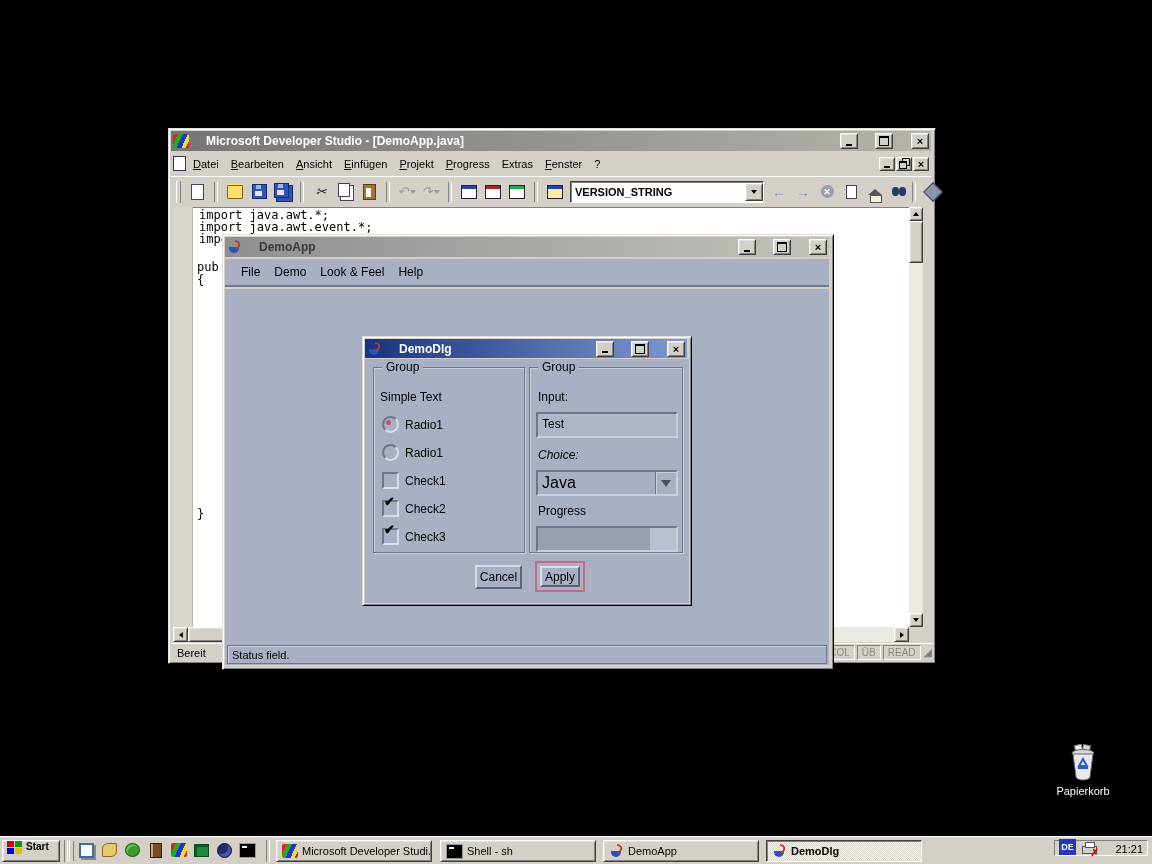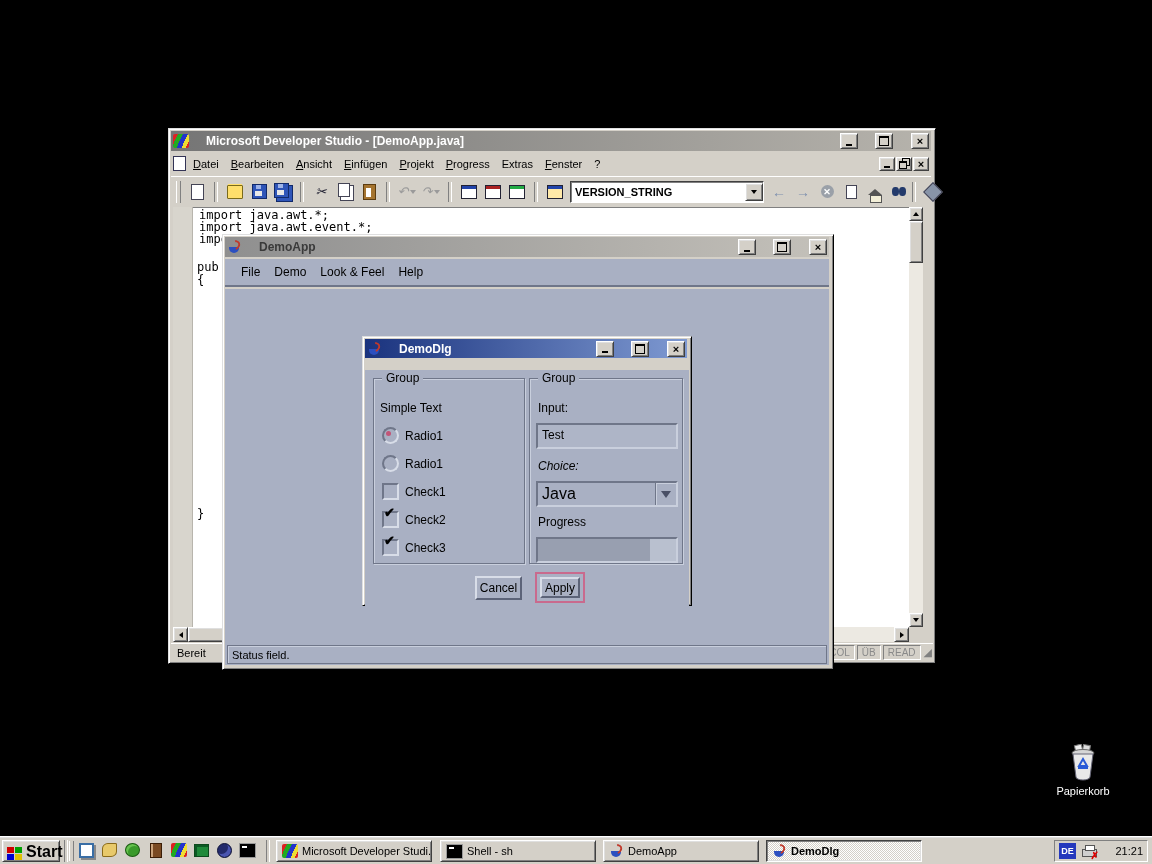--- a/index.html
+++ b/index.html
@@ -329,21 +329,21 @@
       <span class="cap-btn">
           <i class="g-min"></i>
         </span>
       <span class="cap-btn">
           <i class="g-max"></i>
         </span>
       <span class="cap-btn" style="margin-left:1px;">
           <i class="g-x">×</i>
         </span>
     </div>
-    <div class="abs metal" style="left:2px;top:33px;width:324px;height:244px;">
+    <div class="abs metal" style="left:2px;top:22px;width:324px;height:244px;">
 
       <div class="groupbox" style="left:8px;top:8px;width:150px;height:184px;">
         <span class="legend">Group</span>
         <span class="mlabel" style="left:6px;top:22px;">Simple Text</span>
         <div class="mrow" style="left:8px;top:48px;">
           <span class="radio">
               <span class="dot"></span>
             </span>
           <span>Radio1</span>
         </div>
@@ -405,21 +405,21 @@
       <rect x="17" y="1" width="7" height="6" fill="#dcdcdc" stroke="#777" transform="rotate(10 20 4)"></rect>
       <ellipse cx="17" cy="9" rx="11" ry="3.5" fill="#d6d6d6" stroke="#666"></ellipse>
       <path d="M7 10 L10 33 a7 3 0 0 0 14 0 L27 10 Z" fill="#e9e9e9" stroke="#667"></path>
       <path d="M13 22 l4 -7 l4 7 z" fill="none" stroke="#2a5bd7" stroke-width="2"></path>
       <path d="M12 24 h10" stroke="#2a5bd7" stroke-width="2"></path>
     </svg>
     <div style="color:#fff;font-size:11px;margin-top:3px;">Papierkorb</div>
   </div>
 
   <footer class="abs" style="left:0;top:836px;width:1152px;height:28px;background:#d4d0c8;box-shadow:inset 0 1px 0 #fff,inset 0 2px 0 #dfdfdf;z-index:10;">
-    <button class="abs raised" style="left:2px;top:4px;width:58px;height:22px;display:flex;align-items:flex-end;gap:3px;padding:0 4px;font-size:16px;font-weight:bold;color:#000;font-family:'Liberation Sans',sans-serif;">
+    <button class="abs raised" style="left:2px;top:4px;width:58px;height:22px;display:flex;align-items:flex-start;gap:3px;padding:0 4px;font-size:10px;font-weight:bold;color:#000;font-family:'Liberation Sans',sans-serif;">
       <span class="flag"></span>
       <span>Start</span>
     </button>
     <span class="abs" style="left:64px;top:4px;width:2px;height:22px;border-left:1px solid #808080;border-right:1px solid #fff;"></span>
     <span class="abs" style="left:69px;top:5px;width:3px;height:20px;border-left:1px solid #fff;border-right:1px solid #808080;"></span>
 
     <div class="abs" style="left:76px;top:3px;display:flex;gap:2px;">
       <span class="ql">
           <i class="ico16" style="background:#fff;border:2px solid #3a6ea5;width:11px;height:11px;box-shadow:2px 2px 0 #888;"></i>
         </span>
@@ -457,21 +457,21 @@
     </button>
     <button class="task-btn" style="left:603px;width:156px;">
       <span class="java-icon"></span>
       <span>DemoApp</span>
     </button>
     <button class="task-btn active" style="left:766px;width:156px;">
       <span class="java-icon"></span>
       <span>DemoDlg</span>
     </button>
 
-    <div class="abs sunken" style="left:1054px;top:4px;width:94px;height:22px;display:flex;align-items:center;gap:5px;padding:0 4px;box-sizing:border-box;">
+    <div class="abs sunken" style="left:1054px;top:4px;width:94px;height:16px;display:flex;align-items:flex-end;gap:5px;padding:0 4px;box-sizing:border-box;">
       <span class="de-badge">DE</span>
       <span class="prn">
           <span class="sheet"></span>
         </span>
       <span style="margin-left:auto;font-size:11px;color:#000;">21:21</span>
     </div>
   </footer>
 </div>
 
 </body></html>

